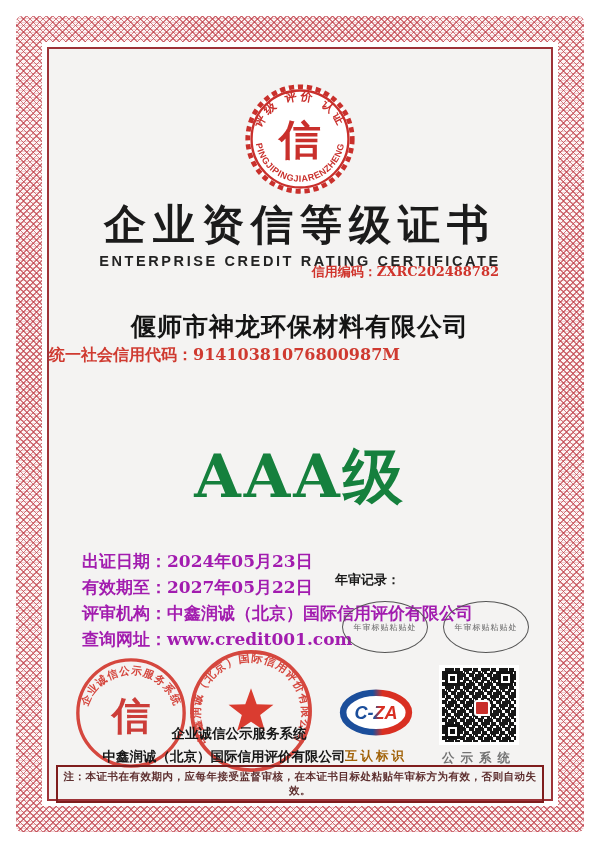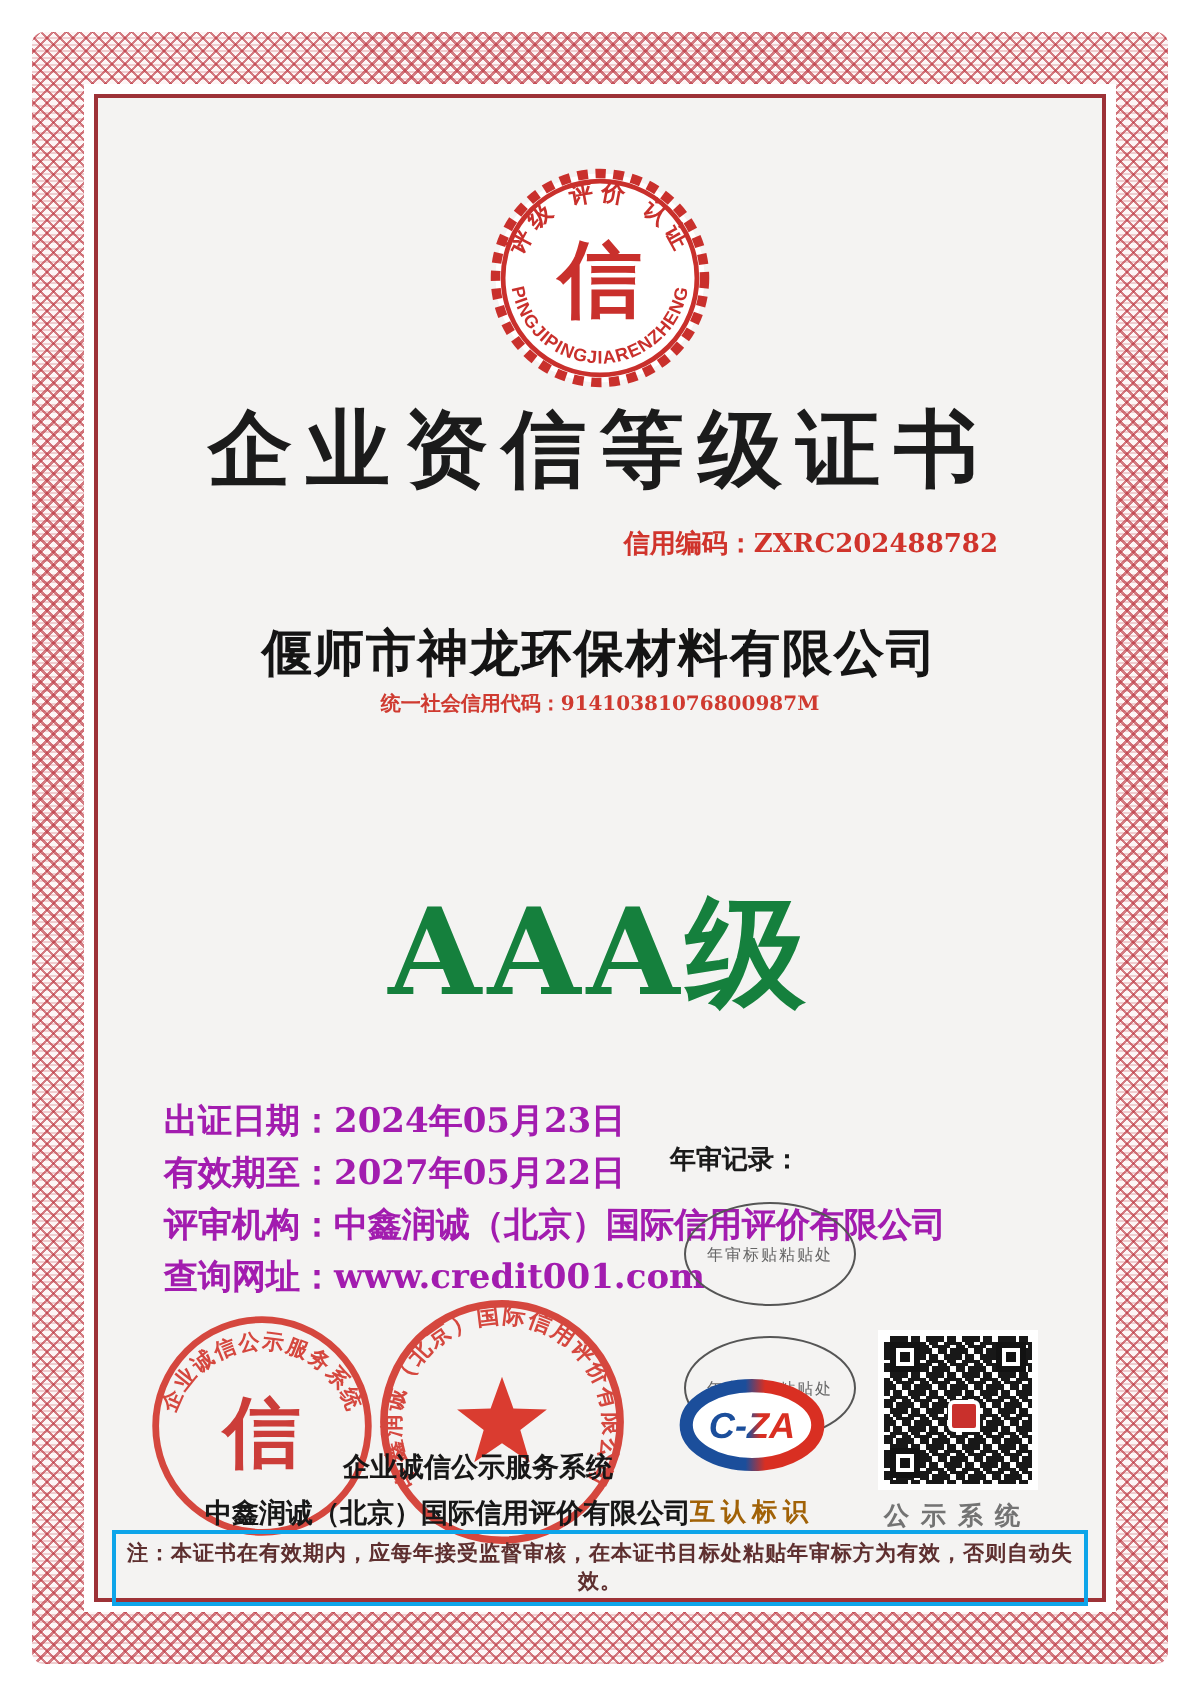--- a/index.html
+++ b/index.html
@@ -50,41 +50,41 @@
   .credit-code {
     right:52px; top:214px; font-size:13px; font-weight:bold; color:#d0342c;
     font-family:"DejaVu Serif",serif;
   }
   .company {
     left:0; right:0; top:261px; text-align:center;
     font-size:25px; font-weight:bold; color:#141414; letter-spacing:1px;
     font-family:"DejaVu Serif",serif;
   }
   .uscc {
-    left:0; right:0; top:296px; text-align:center;
-    font-size:10px; font-weight:bold; color:#cf3a30;
+    left:0; right:0; top:296px; 
+    font-size:16px; font-weight:bold; color:#cf3a30;
     font-family:"DejaVu Serif",serif;
   }
   .body-par {
     left:30px; width:442px; top:320px;
     font-size:14.5px; font-weight:bold; color:#242424; line-height:1.82;
     text-align:justify; text-indent:2em;
     font-family:"DejaVu Serif",serif;
   }
   .rating {
     left:0; right:0; top:388px; text-align:center;
     font-size:60px; font-weight:bold; color:#15803d; letter-spacing:3px;
     font-family:"DejaVu Serif","Liberation Serif",serif;
   }
 
   
   .details { left:33px; top:499px; }
   .detail-row { height:26px; line-height:26px; font-size:17px; font-weight:bold; color:#a21caf; font-family:"DejaVu Serif",serif; }
   .annual-label { left:286px; top:522px; font-size:13px; font-weight:bold; color:#1a1a1a; font-family:"DejaVu Serif",serif; }
-  .ovals { left:293px; top:552px; display:flex; gap:15px;flex-direction:column; }
+  .ovals { left:293px; top:552px; display:flex; gap:15px; }
   .sticker-oval {
     width:84px; height:50px; border:1.5px solid #555; border-radius:50%;
     display:flex; align-items:center; justify-content:center;
     font-size:8px; color:#666; letter-spacing:1px;
   }
 
   
   .left-seal  { left:24px;  top:606px; width:116px; height:116px; opacity:.93; }
   .right-seal { left:138px; top:598px; width:128px; height:128px; opacity:.93; }
   .arc-small { font-size:11px; font-weight:bold; fill:#d33a31; letter-spacing:1px; font-family:"DejaVu Serif",serif; }
@@ -110,21 +110,21 @@
   .finder::after { content:""; position:absolute; inset:2px; background:#121212; }
   .f-tl { left:3px; top:3px; } .f-tr { right:3px; top:3px; } .f-bl { left:3px; bottom:3px; }
   .qr-logo { position:absolute; left:32px; top:32px; width:16px; height:16px;
              background:#c9302c; border:2px solid #fff; border-radius:3px; box-sizing:border-box; }
   .qr-label { left:376px; top:701px; width:108px; text-align:center; font-size:12.5px; font-weight:bold;
               color:#737373; letter-spacing:6px; font-family:"DejaVu Serif",serif; }
 
   
   .footer-note {
     left:7px; right:7px; top:716px;
-    border:2px solid #0ea5e9; box-sizing:border-box;
+    border:2px solid #7f1d1d; box-sizing:border-box;
     padding:3px 5px; text-align:center;
     font-size:10.5px; font-weight:bold; color:#5e2f2f; letter-spacing:.5px;
     font-family:"DejaVu Serif",serif;
   }
 </style>
 </head>
 <body>
 
 <div class="frame">
   <div class="gap">
@@ -138,20 +138,21 @@
         <text class="arc-cn" text-anchor="middle">
           <textPath href="#arcTop" startOffset="50%">评级 评价 认证</textPath>
         </text>
         <text class="arc-en" text-anchor="middle">
           <textPath href="#arcBot" startOffset="50%">PINGJIPINGJIARENZHENG</textPath>
         </text>
         <text class="seal-glyph" x="60" y="76" text-anchor="middle">信</text>
       </svg>
 
       <div class="abs title">企业资信等级证书</div>
+      <div class="abs subtitle">ENTERPRISE CREDIT RATING CERTIFICATE</div>
       <div class="abs credit-code">信用编码：ZXRC202488782</div>
       <div class="abs company">偃师市神龙环保材料有限公司</div>
       <div class="abs uscc">统一社会信用代码：91410381076800987M</div>
       <div class="abs rating">AAA级</div>
 
       <div class="abs details">
         <div class="detail-row"><span>出证日期：</span><span>2024年05月23日</span></div>
         <div class="detail-row"><span>有效期至：</span><span>2027年05月22日</span></div>
         <div class="detail-row"><span>评审机构：</span><span>中鑫润诚（北京）国际信用评价有限公司</span></div>
         <div class="detail-row"><span>查询网址：</span><span>www.credit001.com</span></div>

